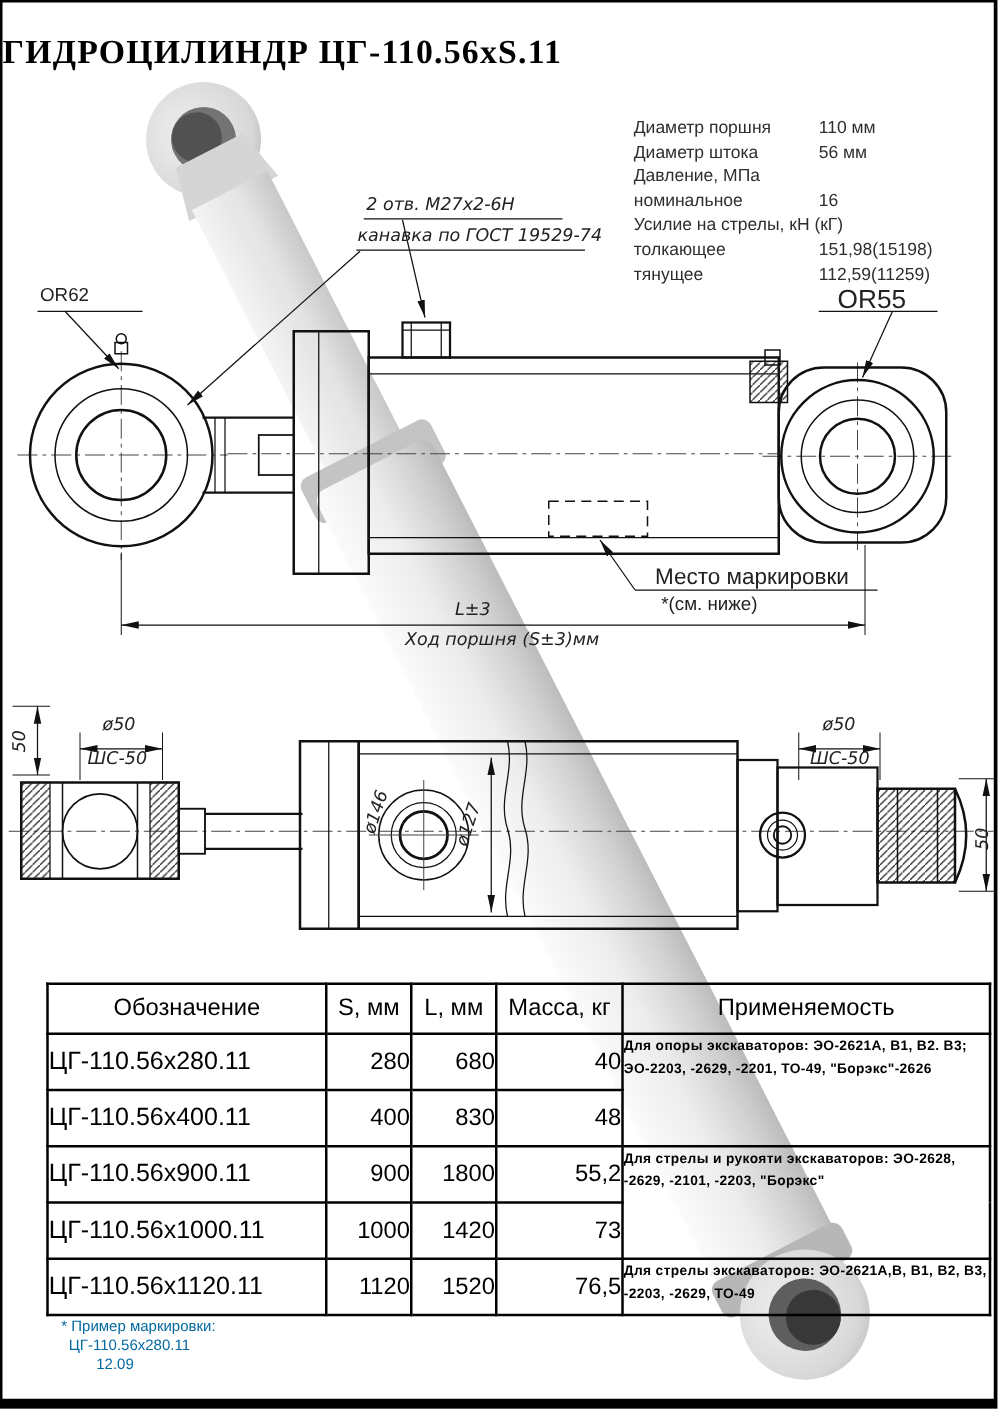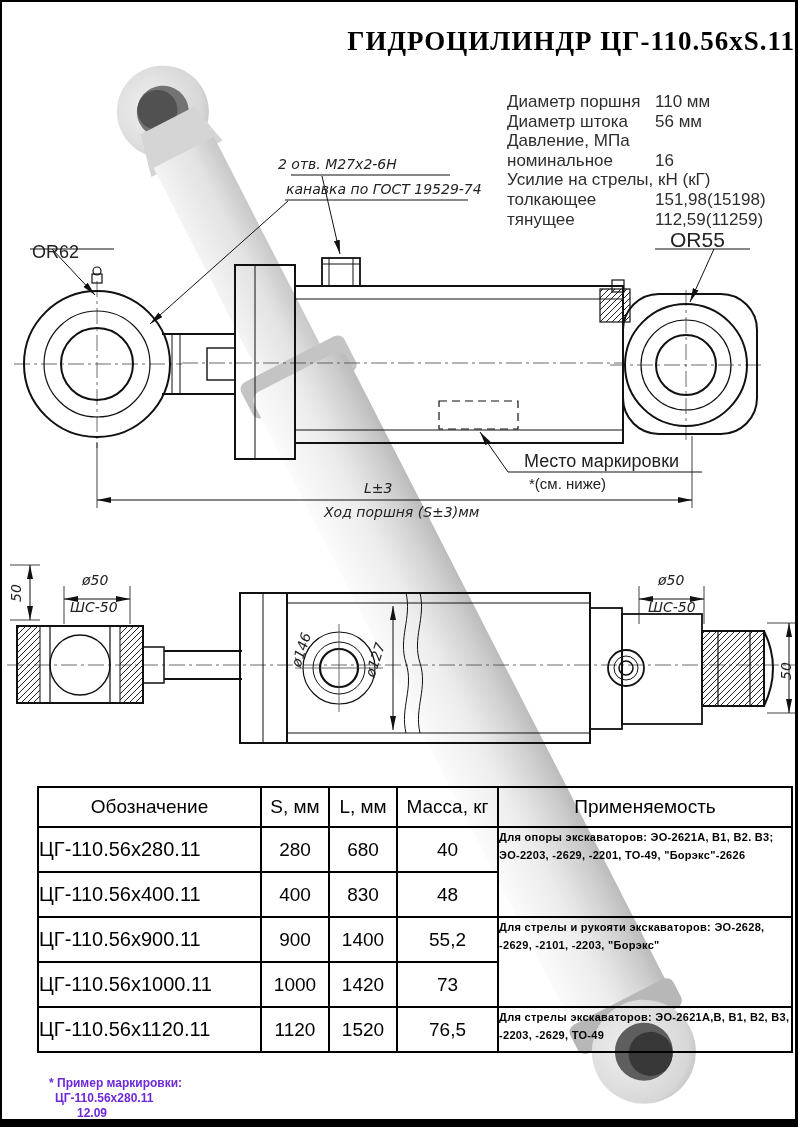--- a/index.html
+++ b/index.html
@@ -5,47 +5,47 @@
   html,body{margin:0;padding:0;background:#888;}
   .page{
     position:relative;width:798px;height:1127px;background:#fff;
     border-left:2px solid #000;border-top:2px solid #000;
     border-right:3px solid #000;border-bottom:8px solid #000;
     box-sizing:border-box;overflow:hidden;
     font-family:"Liberation Sans",sans-serif;color:#111;
   }
   .abs{position:absolute;white-space:nowrap;}
   .title{
-    left:0;top:24px;width:100%;text-align:right;
+    left:0;top:24px;width:100%;text-align:left;
     font-family:"Liberation Serif",serif;font-weight:bold;font-size:27px;
     letter-spacing:1px;color:#000;z-index:5;
   }
-  .specs{left:505px;top:90px;width:288px;z-index:5;font-size:17px;color:#2e2e2e;}
+  .specs{left:505px;top:90px;width:288px;z-index:5;font-size:14px;color:#2e2e2e;}
   .spec-row{display:flex;line-height:19.6px;}
   .spec-label{min-width:148px;}
   .spec-value{flex:1;}
   .dlabel{font-size:14px;color:#222;z-index:4;}
   .gost{font-style:italic;font-family:"DejaVu Sans",sans-serif;}
   .rot{transform-origin:0 0;}
   svg.draw{position:absolute;left:0;top:0;z-index:1;}
   table.spec-table{
     position:absolute;left:35px;top:784px;width:754px;z-index:5;
     border-collapse:collapse;table-layout:fixed;background:transparent;padding-left:31px;
   }
   table.spec-table td,table.spec-table th{
     border:2px solid #000;padding:0;color:#000;background:transparent;
   }
   th.h{font-size:19px;font-weight:normal;height:38px;}
   td.desig{font-size:20px;padding-left:10px;height:43px;}
-  td.num{font-size:19px;text-align:center;}
+  td.num{font-size:19px;text-align:right;}
   td.applic{
     font-size:11px;font-weight:bold;letter-spacing:0.3px;vertical-align:top;
     padding:2px 4px;line-height:1.65;white-space:normal;
   }
-  .footnote{left:47px;top:1074px;font-size:12px;line-height:15px;z-index:5;color:#6d28d9;font-weight:bold;}
+  .footnote{left:47px;top:1052px;font-size:12px;line-height:15px;z-index:5;color:#0369a1;}
   .footnote div{white-space:nowrap;}
   .fn2{margin-left:6px;}
   .fn3{margin-left:28px;}
 </style>
 </head>
 <body>
 
 <div class="page">
 
   <svg class="draw" width="798" height="1127" viewBox="0 0 798 1127">
@@ -232,23 +232,23 @@
     <div class="spec-row">
       <span class="spec-label">толкающее</span>
       <span class="spec-value">151,98(15198)</span>
     </div>
     <div class="spec-row">
       <span class="spec-label">тянущее</span>
       <span class="spec-value">112,59(11259)</span>
     </div>
   </div>
 
-  <span class="abs dlabel gost" style="left:276px;top:154px;">2 отв. М27х2-6Н</span>
+  <span class="abs dlabel gost" style="left:291px;top:154px;">2 отв. М27х2-6Н</span>
   <span class="abs dlabel gost" style="left:284px;top:179px;">канавка по ГОСТ 19529-74</span>
-  <span class="abs dlabel" style="left:30px;top:240px;font-size:18px;">OR62</span>
+  <span class="abs dlabel" style="left:30px;top:226px;font-size:15px;">OR62</span>
   <span class="abs dlabel" style="left:668px;top:226px;font-size:21px;">OR55</span>
   <span class="abs dlabel" style="left:522px;top:449px;font-size:18px;">Место маркировки</span>
   <span class="abs dlabel" style="left:527px;top:473px;font-size:15px;">*(см. ниже)</span>
   <span class="abs dlabel gost" style="left:362px;top:478px;">L±3</span>
   <span class="abs dlabel gost" style="left:322px;top:502px;">Ход поршня (S±3)мм</span>
 
   <span class="abs dlabel gost" style="left:80px;top:570px;">ø50</span>
   <span class="abs dlabel gost" style="left:68px;top:597px;">ШС-50</span>
   <span class="abs dlabel gost" style="left:656px;top:570px;">ø50</span>
   <span class="abs dlabel gost" style="left:646px;top:597px;">ШС-50</span>
@@ -282,21 +282,21 @@
     </tr>
     <tr>
       <td class="desig">ЦГ-110.56х400.11</td>
       <td class="num">400</td>
       <td class="num">830</td>
       <td class="num">48</td>
     </tr>
     <tr>
       <td class="desig">ЦГ-110.56х900.11</td>
       <td class="num">900</td>
-      <td class="num">1400</td>
+      <td class="num">1800</td>
       <td class="num">55,2</td>
       <td class="applic" rowspan="2">Для стрелы и рукояти экскаваторов: ЭО-2628, -2629, -2101, -2203, "Борэкс"</td>
     </tr>
     <tr>
       <td class="desig">ЦГ-110.56х1000.11</td>
       <td class="num">1000</td>
       <td class="num">1420</td>
       <td class="num">73</td>
     </tr>
     <tr>

